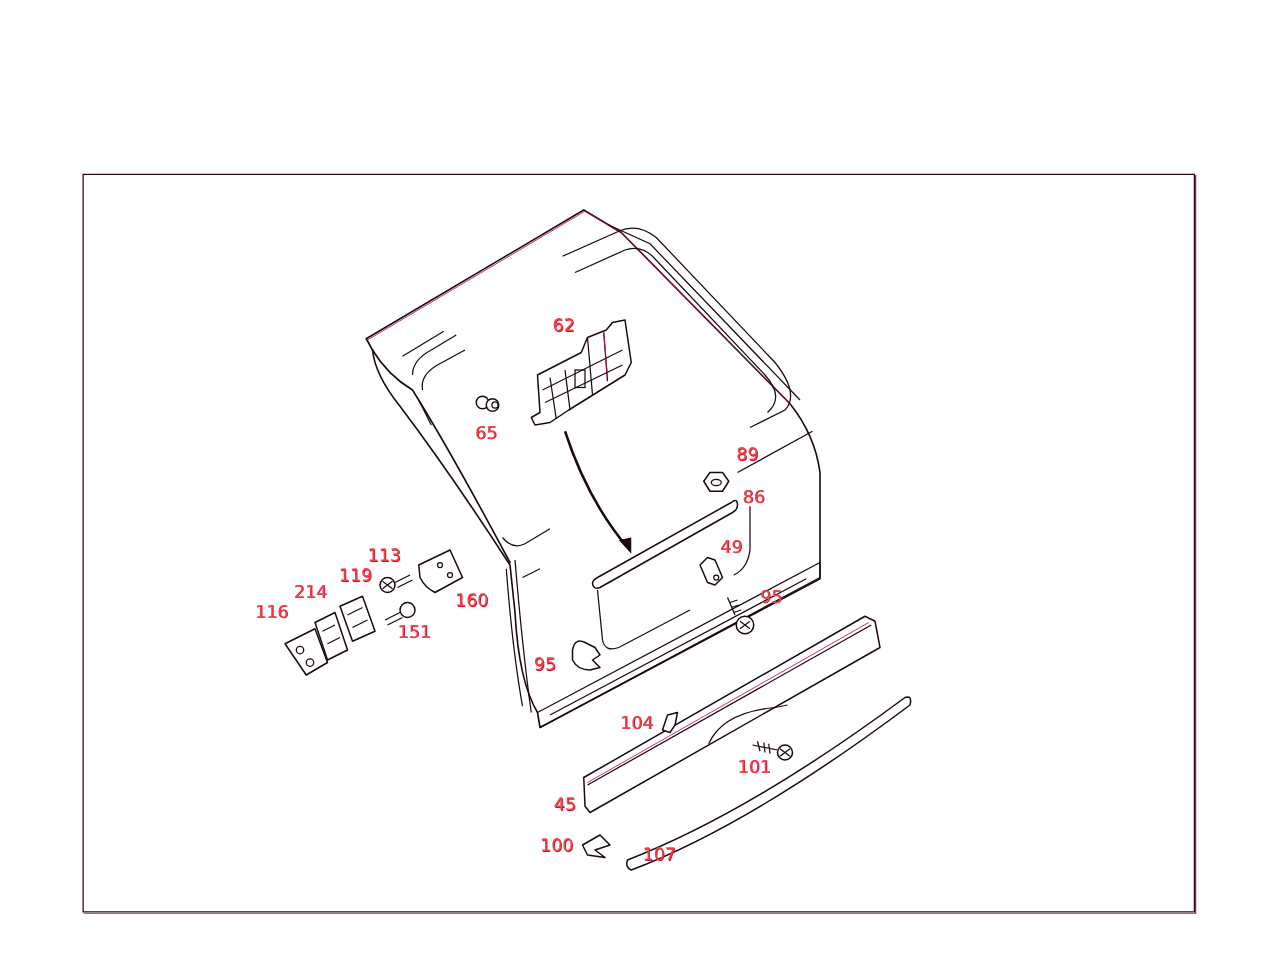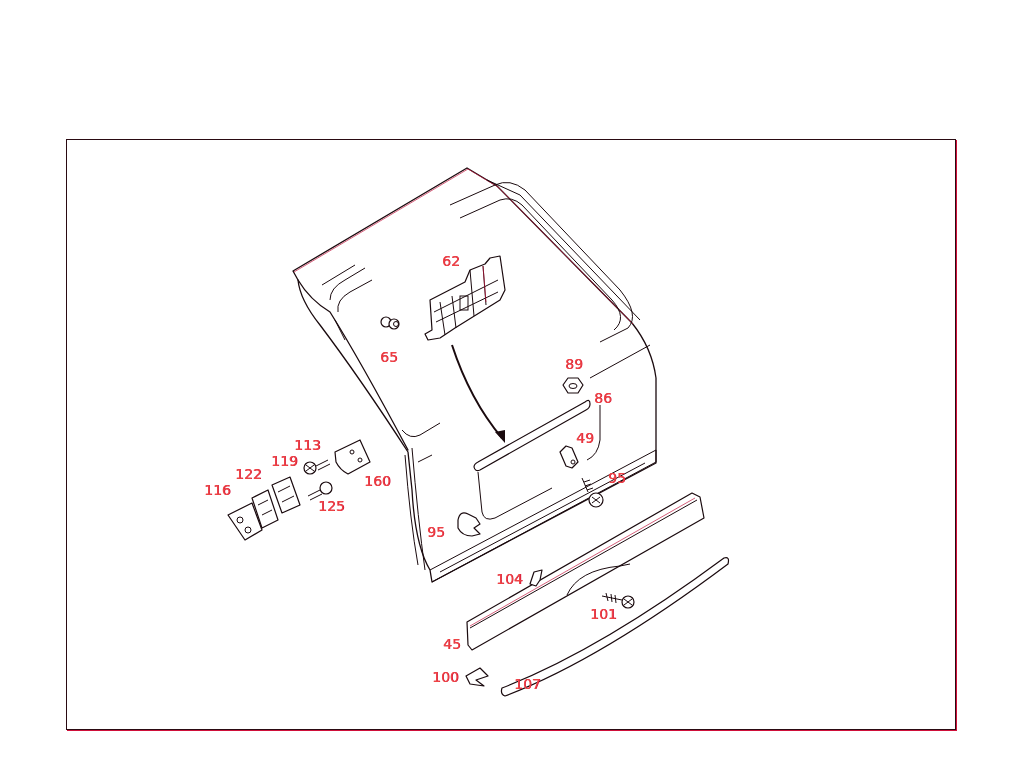--- a/index.html
+++ b/index.html
@@ -142,29 +142,29 @@
   <g>
     <path class="fillw" d="M502,688 Q600,650 724,558 Q730,556 728,564 Q600,660 505,696 Q500,694 502,688 Z"></path>
   </g>
 
   <g>
     <path class="fillw" d="M466,676 L480,668 L488,676 L476,680 L484,686 L470,684 Z"></path>
   </g>
 </svg>
 
 <div class="lbl" style="left:442px;top:254px">62</div>
-<div class="lbl" style="left:380px;top:350px">65</div>
-<div class="lbl" style="left:565px;top:357px">89</div>
+<div class="lbl" style="left:380px;top:340px">65</div>
+<div class="lbl" style="left:589px;top:357px">89</div>
 <div class="lbl" style="left:594px;top:391px">86</div>
 <div class="lbl" style="left:576px;top:431px">49</div>
 <div class="lbl" style="left:608px;top:471px">95</div>
 <div class="lbl" style="left:294px;top:438px">113</div>
 <div class="lbl" style="left:271px;top:454px">119</div>
-<div class="lbl" style="left:235px;top:467px">122</div>
+<div class="lbl" style="left:235px;top:467px">214</div>
 <div class="lbl" style="left:204px;top:483px">116</div>
 <div class="lbl" style="left:364px;top:474px">160</div>
-<div class="lbl" style="left:318px;top:499px">125</div>
+<div class="lbl" style="left:318px;top:499px">151</div>
 <div class="lbl" style="left:427px;top:525px">95</div>
 <div class="lbl" style="left:496px;top:572px">104</div>
 <div class="lbl" style="left:590px;top:607px">101</div>
 <div class="lbl" style="left:443px;top:637px">45</div>
 <div class="lbl" style="left:432px;top:670px">100</div>
 <div class="lbl" style="left:514px;top:677px">107</div>
 
 </body></html>

